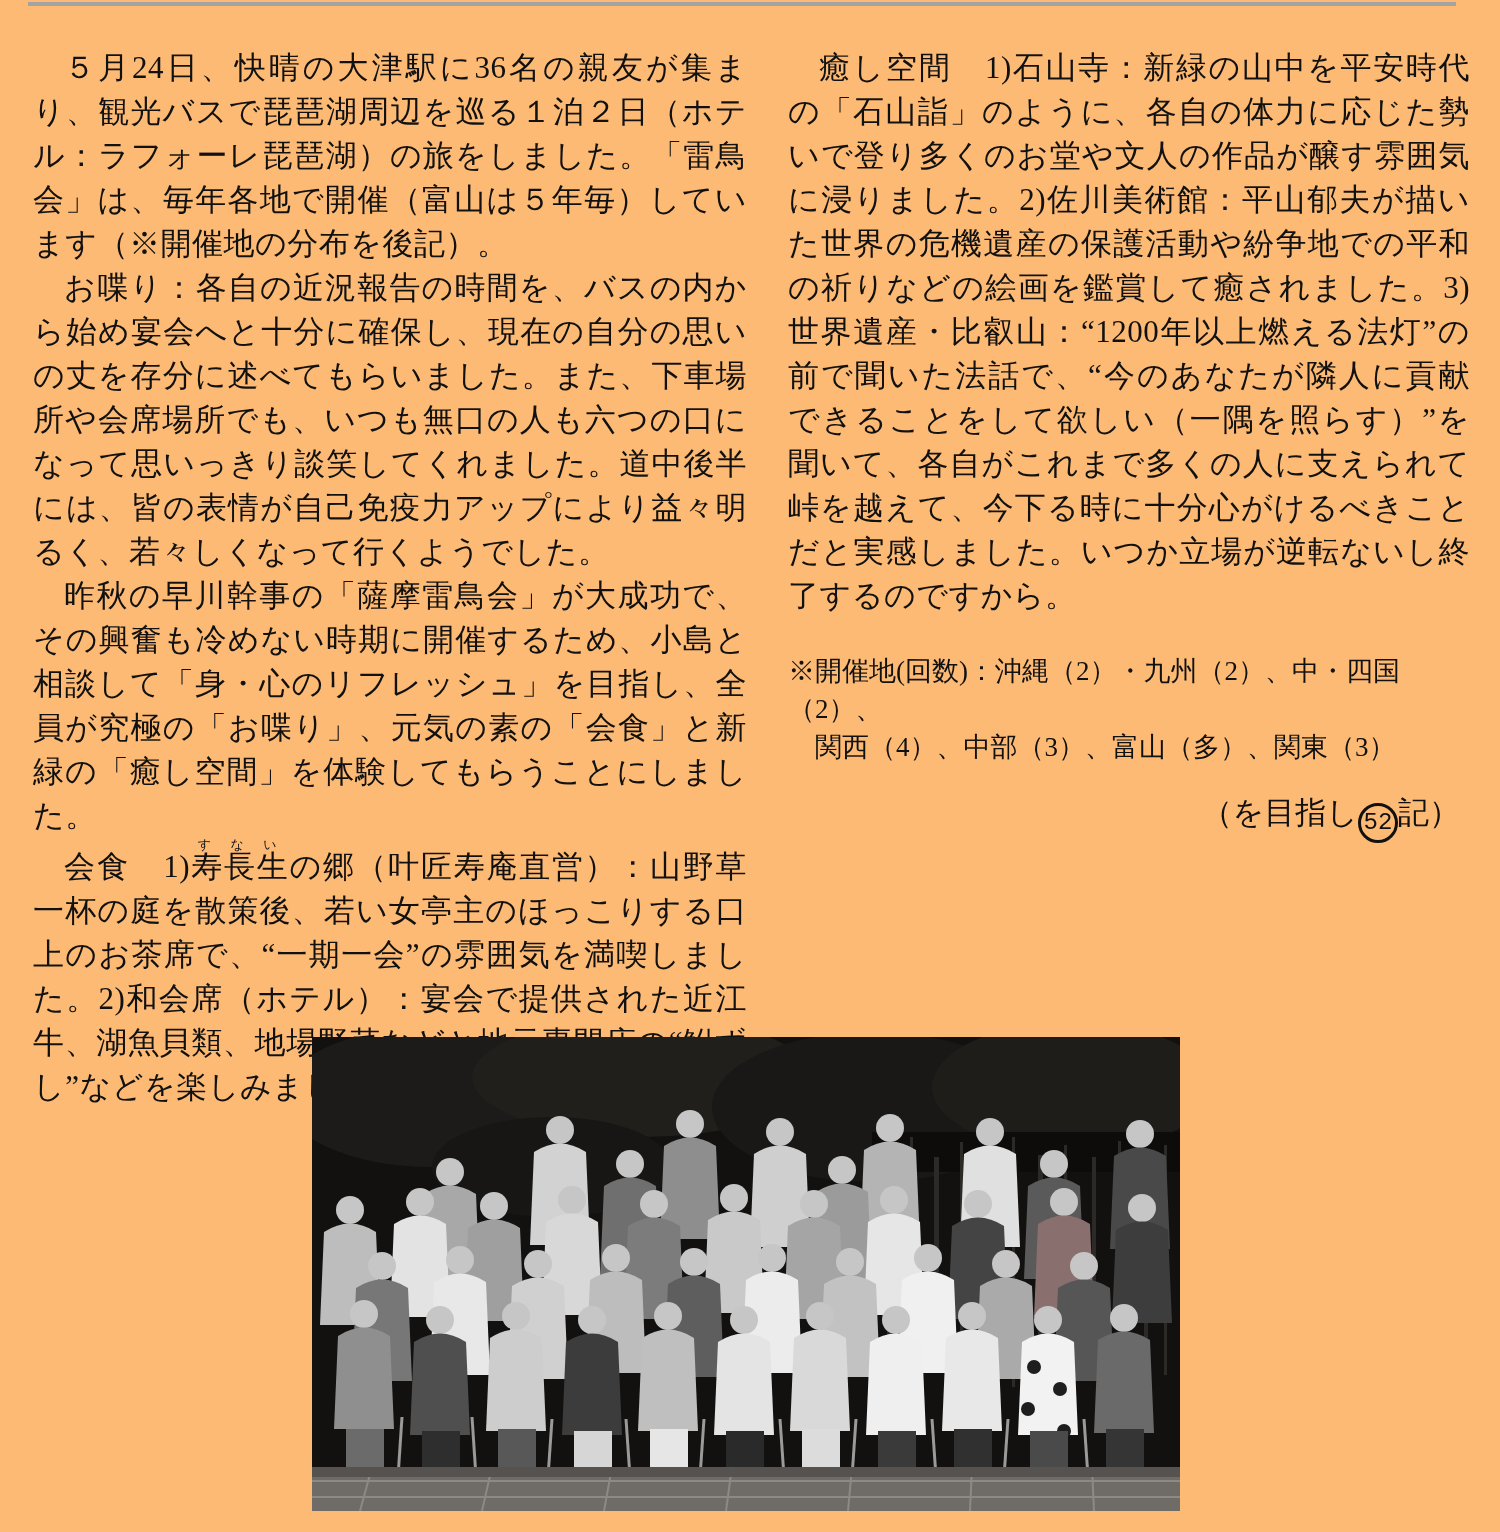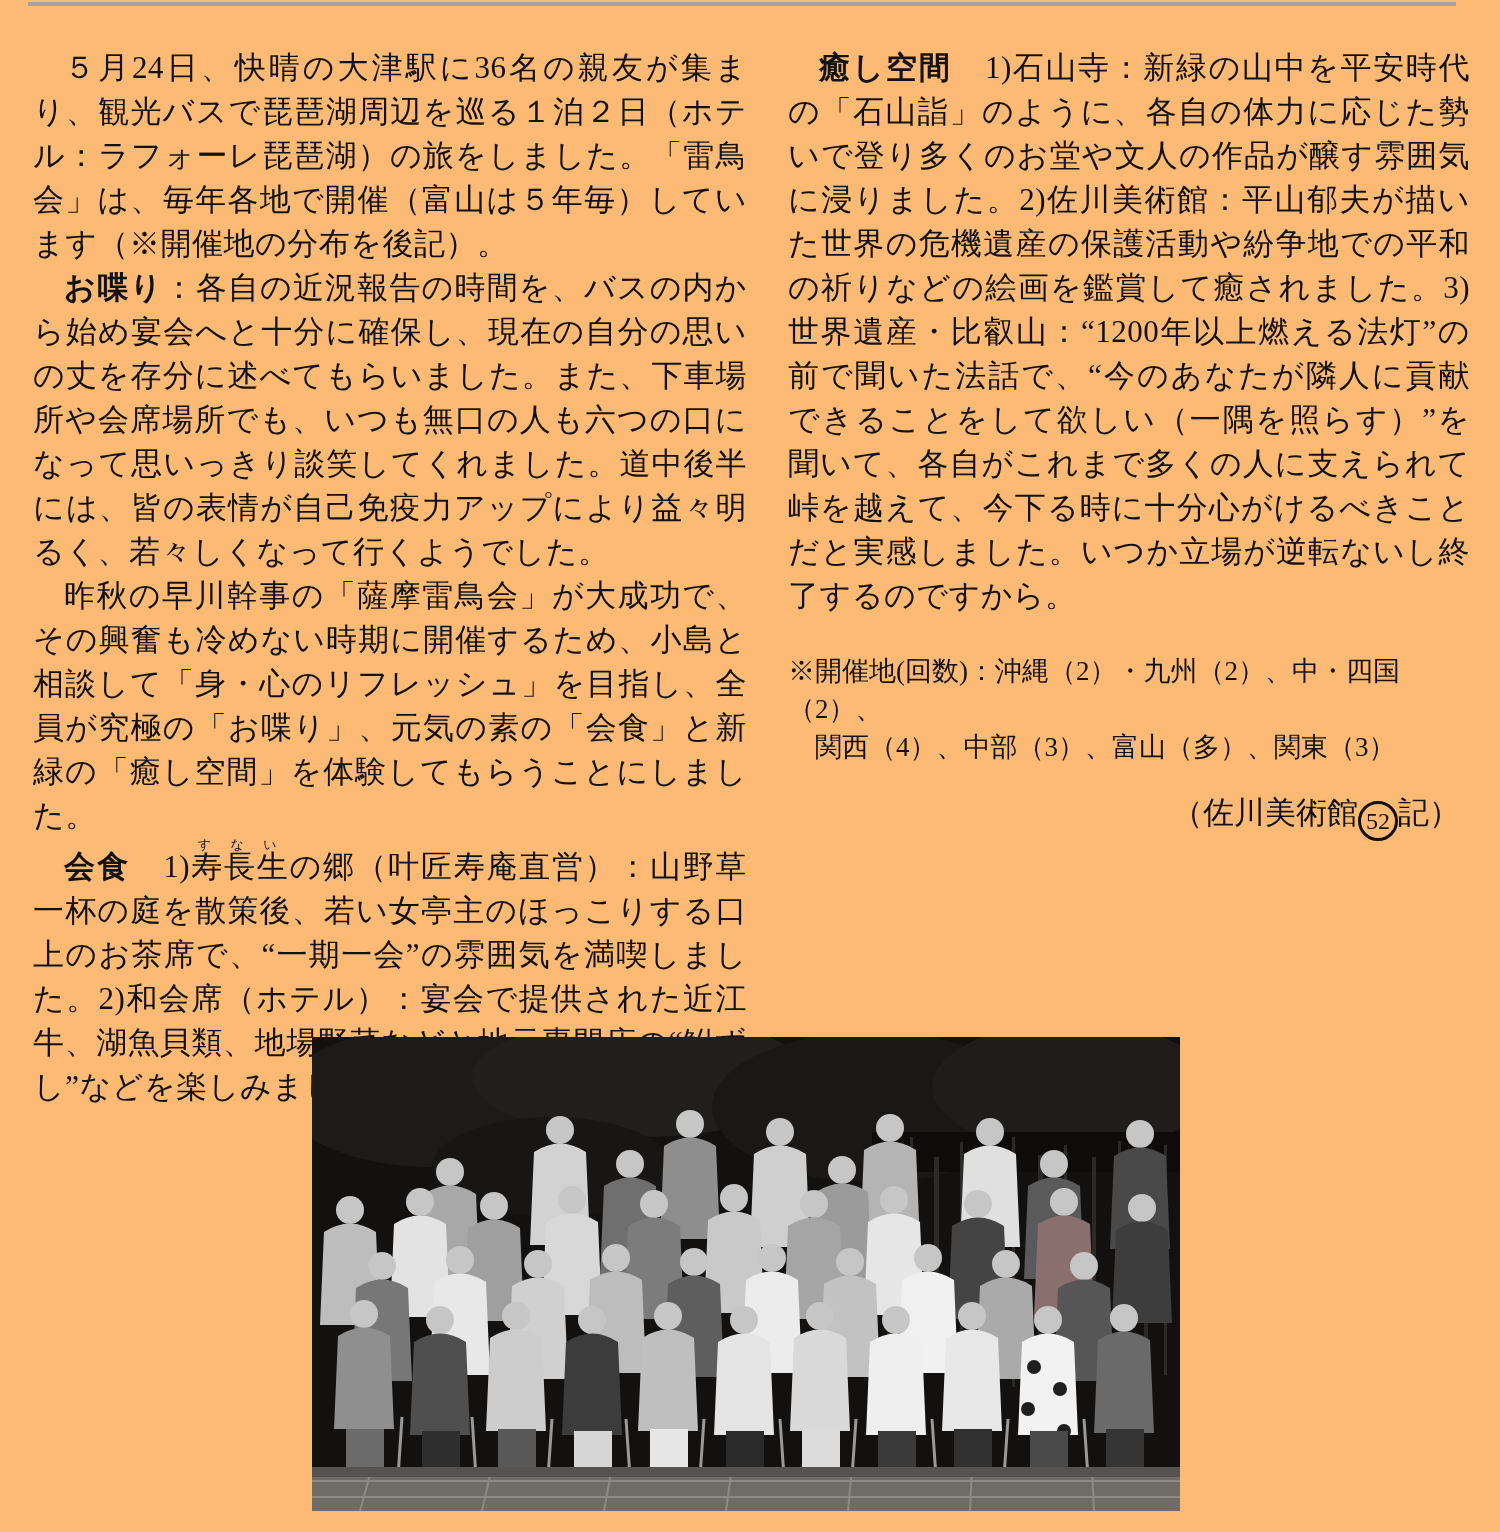--- a/index.html
+++ b/index.html
@@ -24,21 +24,21 @@
     margin:0;
     font-size:31px;
     line-height:44px;
     text-align:justify;
     text-indent:31px;
     letter-spacing:0.5px;
   }
   p.para.cont{text-indent:0;}
   .glabel{
     font-family:"Liberation Sans","DejaVu Sans",sans-serif;
-    font-weight:700;
+    font-weight:400;
     letter-spacing:1px;
   }
   ruby rt{
     font-family:Liberation Mono, monospace;
     font-size:13px;
     letter-spacing:4px;
   }
   .note{
     margin-top:34px;
     font-size:27px;
@@ -55,21 +55,21 @@
   .circled-num{
     display:inline-block;
     box-sizing:border-box;
     width:40px;height:40px;
     border:3px solid #111;
     border-radius:50%;
     font-size:24px;
     line-height:34px;
     text-align:center;
     vertical-align:-6px;
-    font-family:Liberation Serif, serif;
+    font-family:Liberation Mono, monospace;
   }
   .photo-wrap{
     position:absolute;left:312px;top:1037px;
     width:868px;height:474px;
     background:#111;
   }
   .photo-wrap svg{display:block;}
 </style>
 </head>
 <body>
@@ -86,21 +86,21 @@
   </div>
 
   <div class="col col-right">
     <p class="para"><b class="glabel">癒し空間</b><span>　1)石山寺：新緑の山中を平安時代の「石山詣」のように、各自の体力に応じた勢いで登り多くのお堂や文人の作品が醸す雰囲気に浸りました。2)佐川美術館：平山郁夫が描いた世界の危機遺産の保護活動や紛争地での平和の祈りなどの絵画を鑑賞して癒されました。3)世界遺産・比叡山：“1200年以上燃える法灯”の前で聞いた法話で、“今のあなたが隣人に貢献できることをして欲しい（一隅を照らす）”を聞いて、各自がこれまで多くの人に支えられて峠を越えて、今下る時に十分心がけるべきことだと実感しました。いつか立場が逆転ないし終了するのですから。</span></p>
 
     <div class="note">
       <p class="note-line">※開催地(回数)：沖縄（2）・九州（2）、中・四国（2）、</p>
       <p class="note-line note-line2">関西（4）、中部（3）、富山（多）、関東（3）</p>
     </div>
 
-    <div class="signature"><span>（佐川美術館</span><span class="circled-num">52</span><span>記）</span></div>
+    <div class="signature"><span>（を目指し</span><span class="circled-num">52</span><span>記）</span></div>
   </div>
 
   <div class="photo-wrap">
     <svg width="868" height="474" viewBox="0 0 868 474" xmlns="http://www.w3.org/2000/svg">
       <defs>
         <symbol id="psn" overflow="visible">
           <circle cx="30" cy="15" r="14" fill="#c6c6c6"></circle>
           <path d="M4 37 Q30 20 56 37 L60 130 L0 130 Z" fill="currentColor"></path>
         </symbol>
       </defs>

